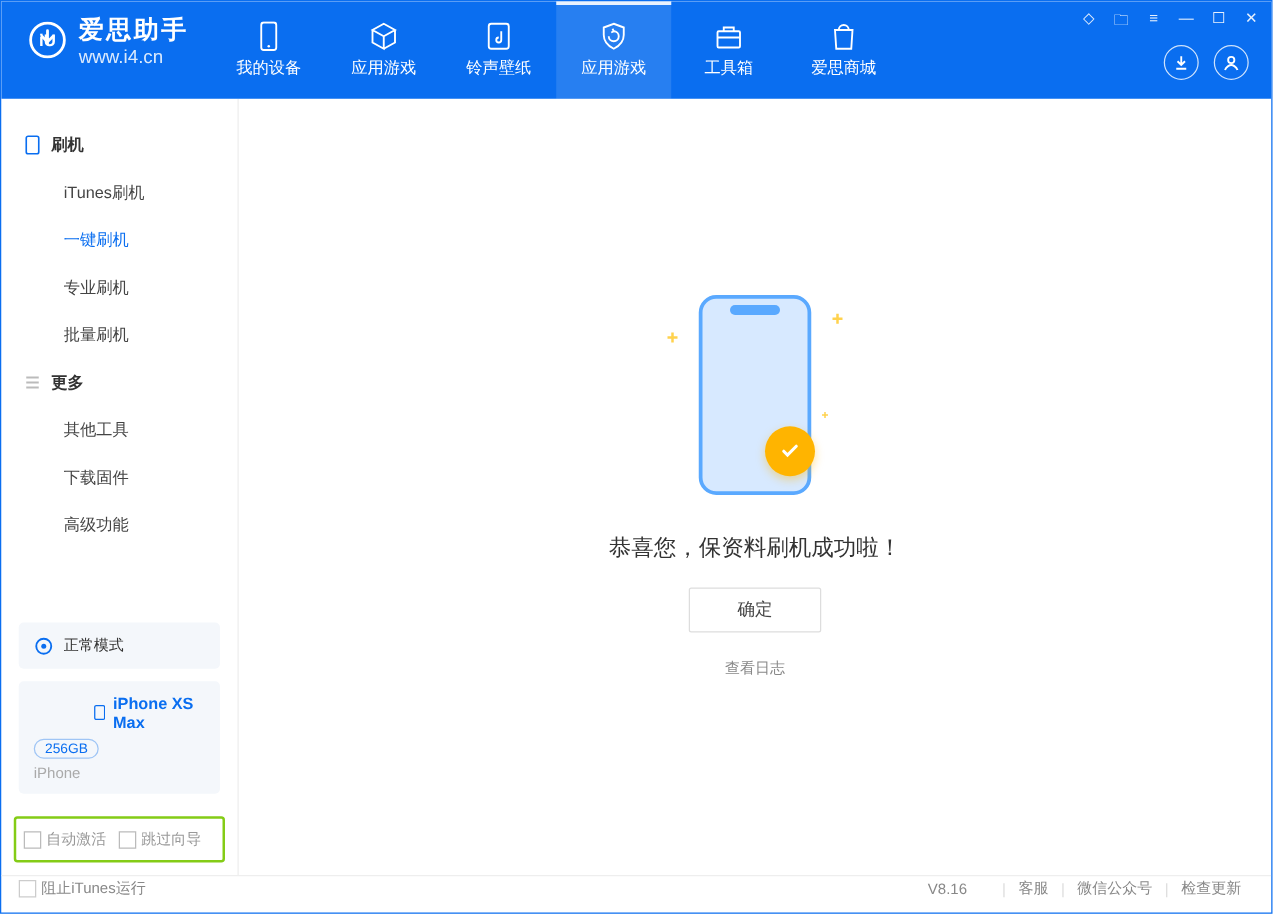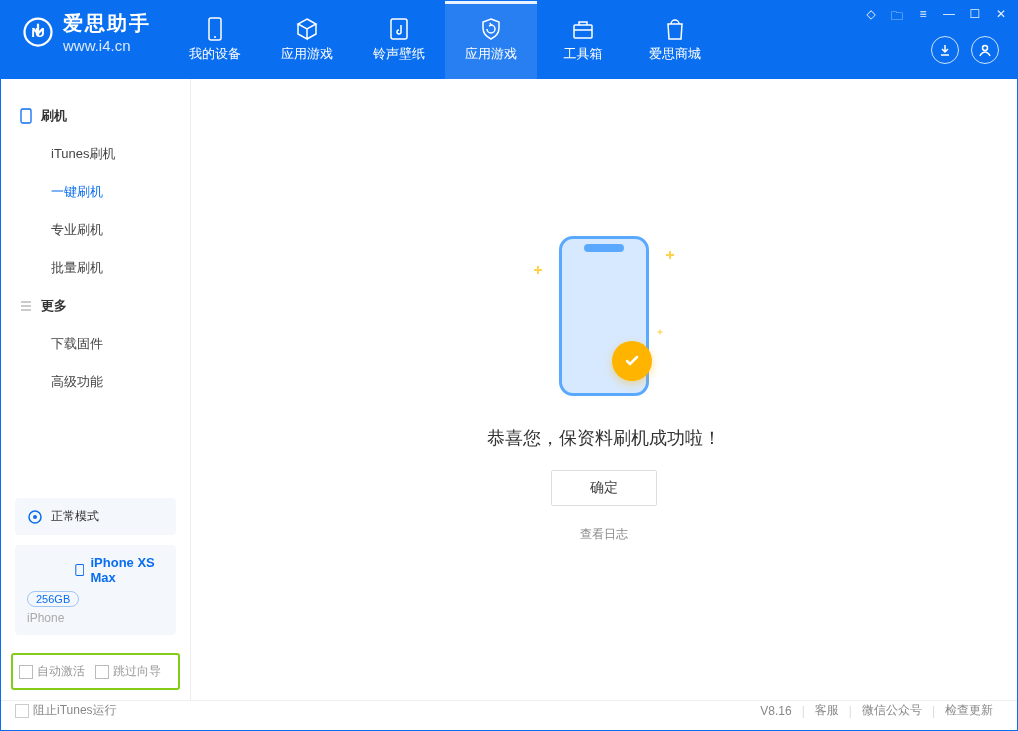--- a/index.html
+++ b/index.html
@@ -52,21 +52,21 @@
 .success-text { font-size: 18px; color: #333; font-weight: 500; }
 .ok-btn { border: 1px solid #ddd; background: #fff; padding: 8px 38px; font-size: 14px; color: #444; cursor: pointer; border-radius: 2px; }
 .log-link { color: #888; font-size: 12px; cursor: pointer; }
 
 
 .footer { height: 20px; border-top: 1px solid #eee; display: flex; align-items: center; padding: 0 14px; font-size: 12px; color: #888; }
 .footer .cb { border-color:#ccc; }
 .footer-spacer { flex:1; }
 .footer-link { color:#888; padding:0 10px; cursor:pointer; }
 .footer-sep { color:#ddd; }
-.version { color:#888; padding-right:10px; }
+.version { color:#888; padding-right:28px; }
 </style>
 </head>
 <body>
 
 <div class="header">
   <div class="logo-block">
     <svg class="logo-svg" viewBox="0 0 40 40">
       <circle cx="20" cy="20" r="18" fill="none" stroke="#fff" stroke-width="3"></circle>
       <path d="M20 10 v14 M14 18 l6 -6 l6 6" fill="none" stroke="#fff" stroke-width="3" stroke-linecap="round" transform="rotate(180 20 17)"></path>
       <text x="20" y="26" text-anchor="middle" fill="#fff" font-size="18" font-weight="bold">iU</text>
@@ -168,20 +168,21 @@
     <div class="side-item active">一键刷机</div>
     <div class="side-item">专业刷机</div>
     <div class="side-item">批量刷机</div>
 
     <div class="side-section-title">
       <svg width="14" height="14" viewBox="0 0 14 14">
           <path d="M2 3 h10 M2 7 h10 M2 11 h10" stroke="#bbb" stroke-width="1.5"></path>
         </svg>
       <span>更多</span>
     </div>
+    <div class="side-item">其他工具</div>
     <div class="side-item">下载固件</div>
     <div class="side-item">高级功能</div>
 
     <div class="side-filler"></div>
 
     <div class="device-box">
       <div class="mode">
         <svg width="16" height="16" viewBox="0 0 16 16">
             <circle cx="8" cy="8" r="6" fill="none" stroke="#0a6ef0" stroke-width="1.5"></circle>
             <circle cx="8" cy="8" r="2" fill="#0a6ef0"></circle>

